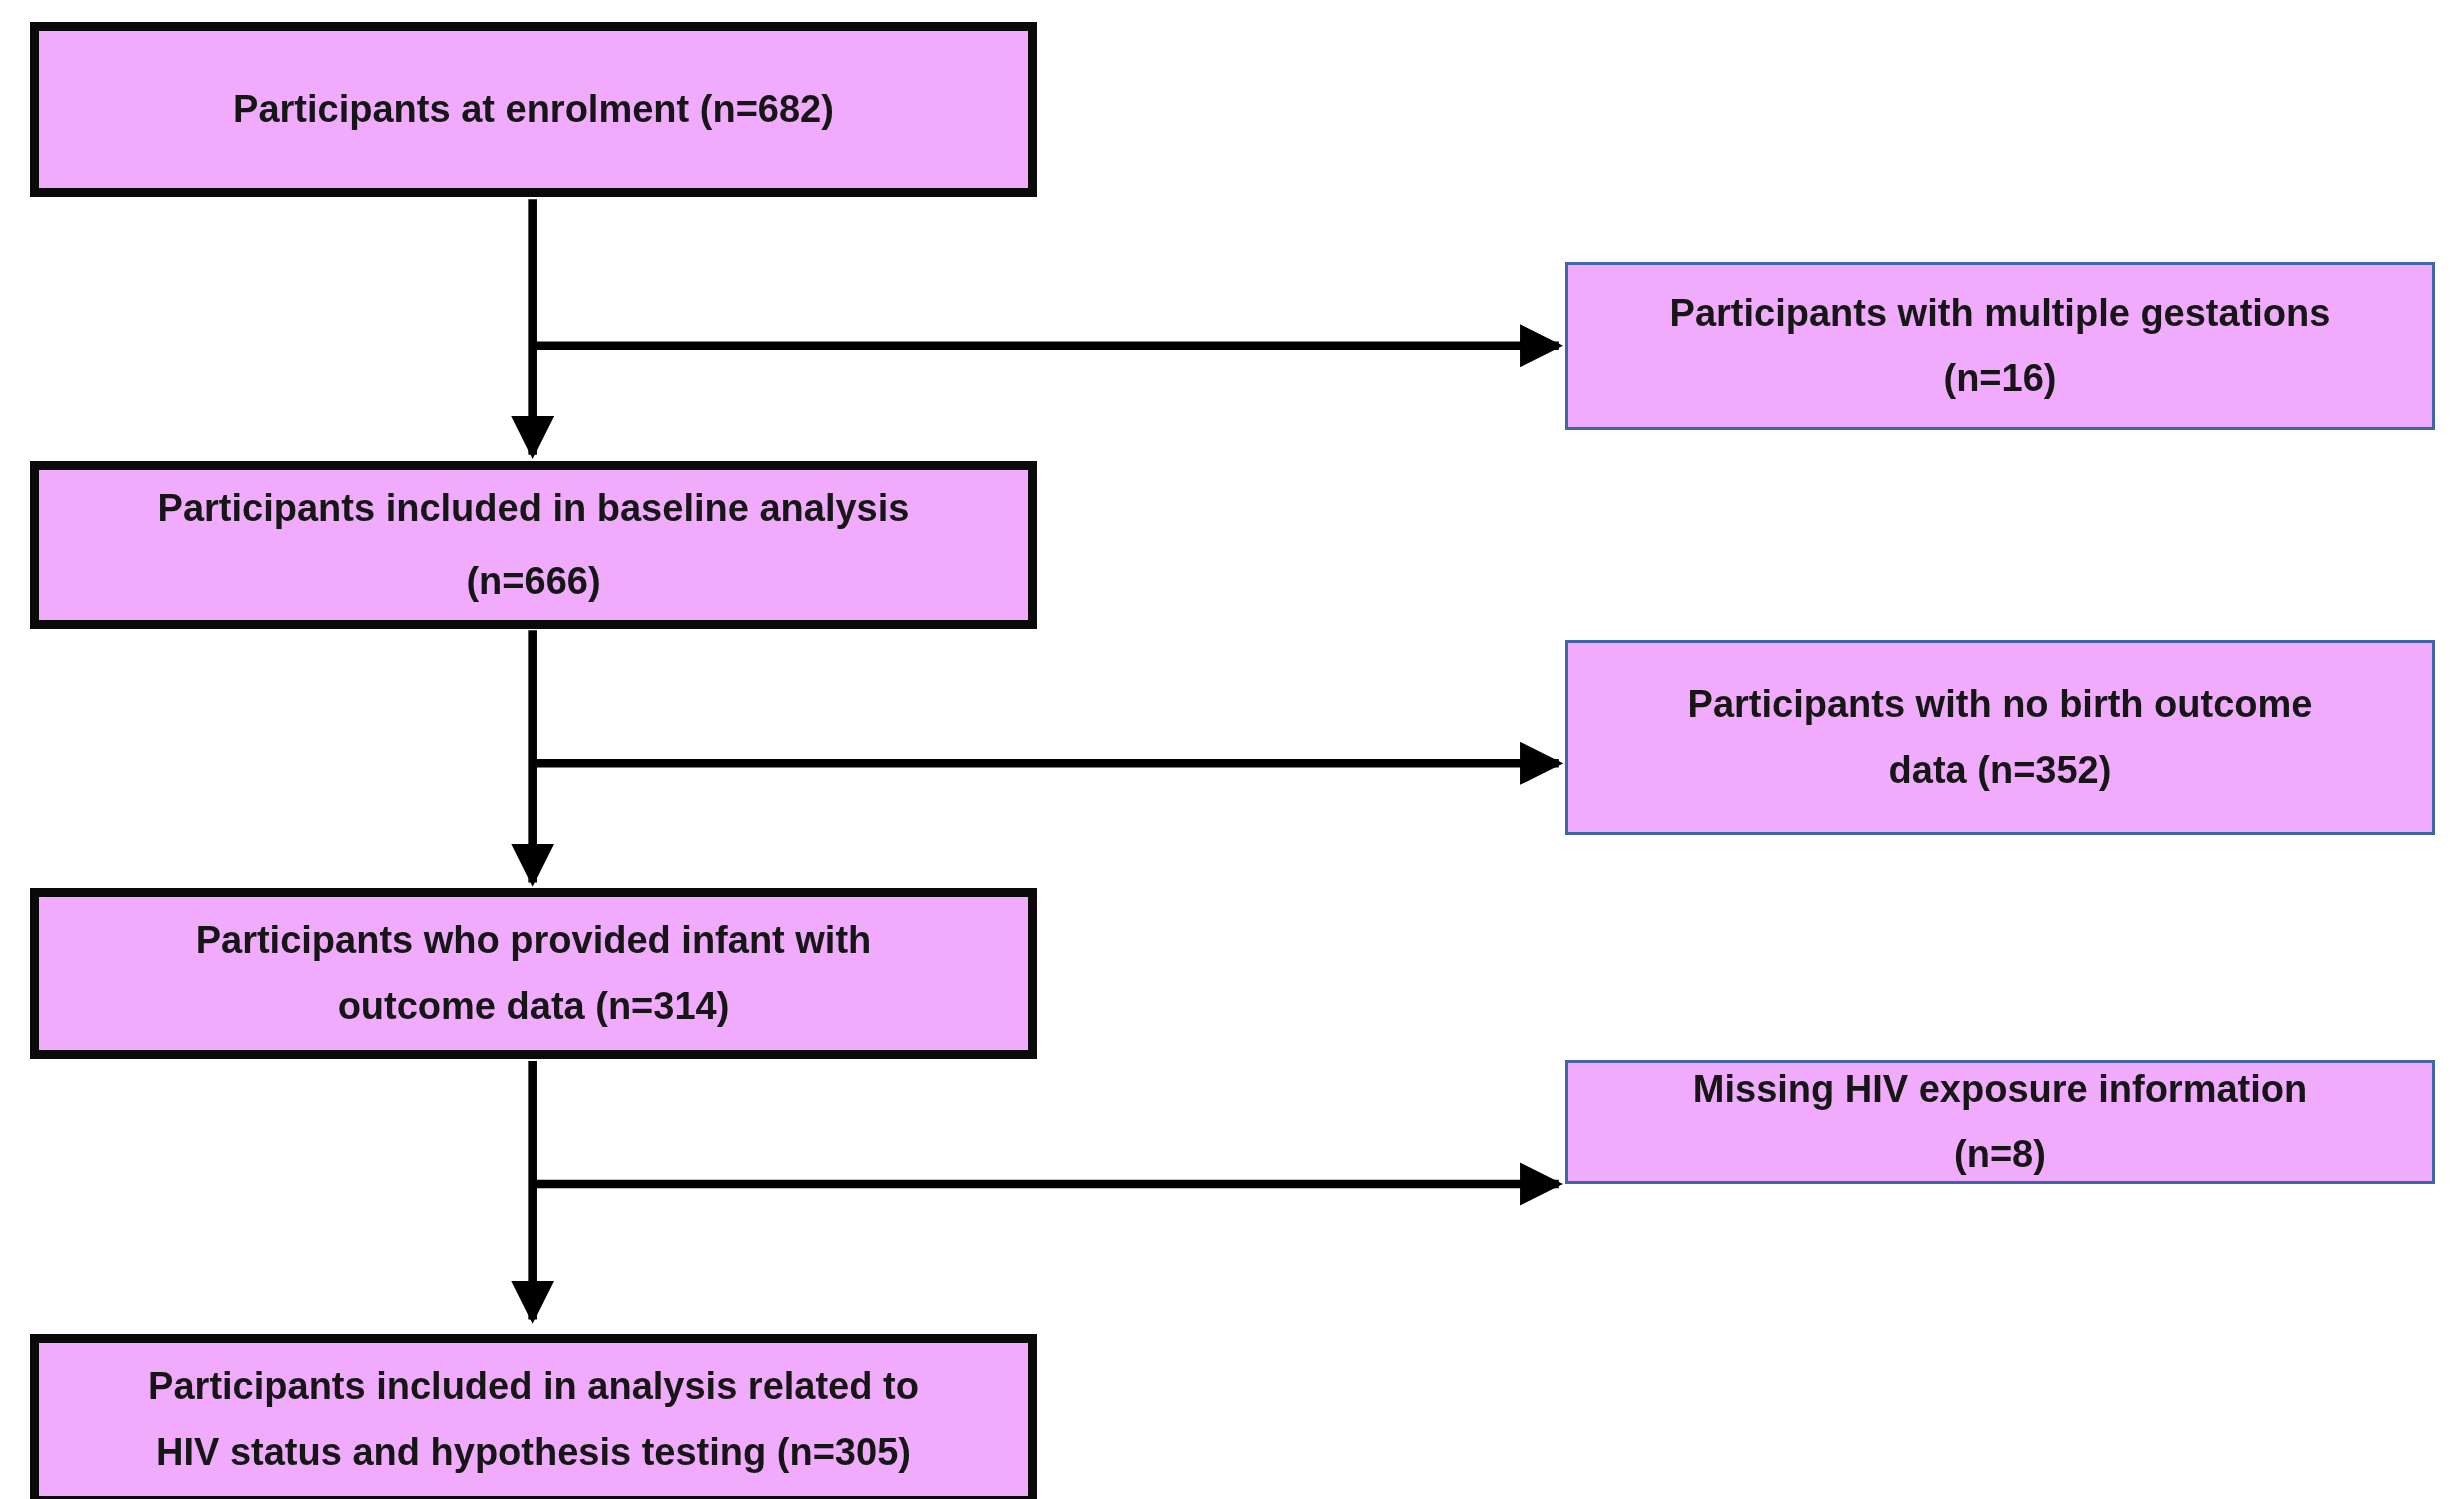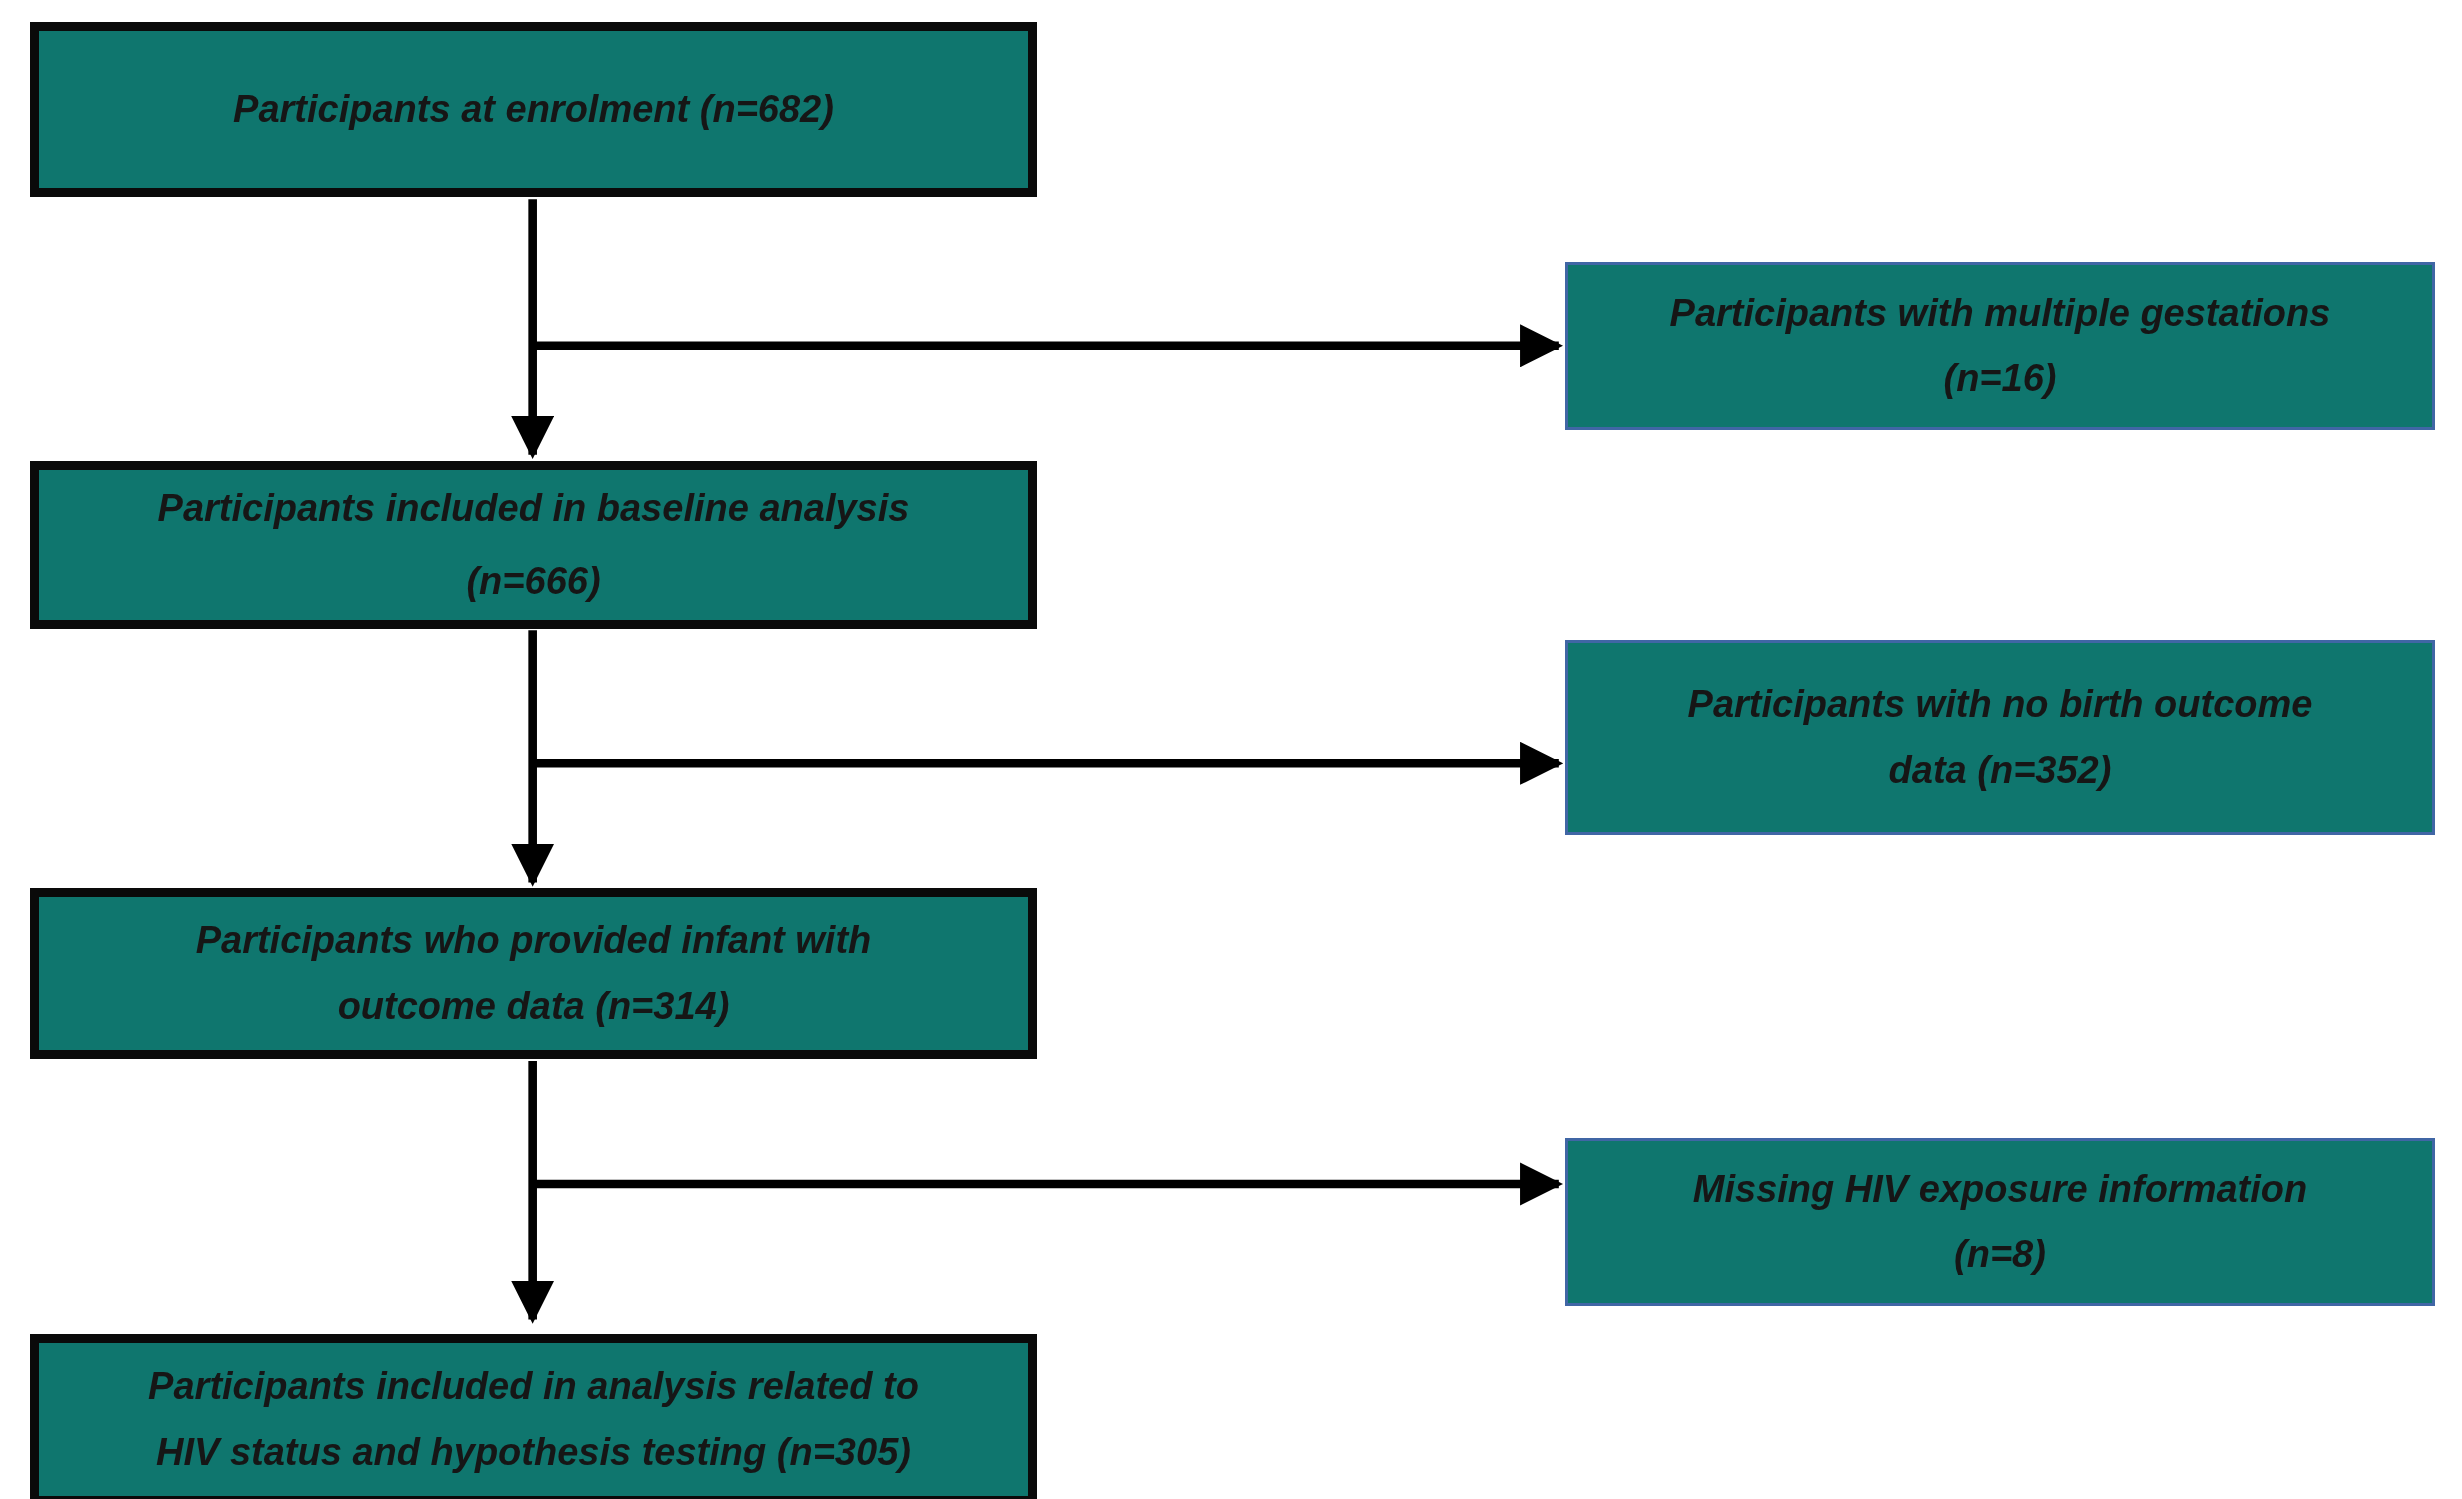--- a/index.html
+++ b/index.html
@@ -19,50 +19,49 @@
     position: absolute;
     top: 0;
     left: 0;
     width: 2462px;
     height: 1500px;
     pointer-events: none;
   }
   .node {
     position: absolute;
     box-sizing: border-box;
-    background: #0f766e;
+    background: #f0abfc;
     display: flex;
     flex-direction: column;
     justify-content: center;
     align-items: center;
     text-align: center;
     font-weight: 700;
     font-size: 38px;
     line-height: 1.72;
     color: #161616;
     padding: 0 23.5px;
-    font-style: italic;
   }
   .main-node {
     left: 30px;
     width: 1007px;
     border: 9.4px solid #0a0a0a;
   }
   .excl-node {
     left: 1565px;
     width: 870px;
     border: 3.9px solid #4066a5;
   }
   .p-n1 { top: 22px;   height: 175px; }
   .p-n2 { top: 461px;  height: 168px; gap: 8px; }
   .p-n3 { top: 888px; height: 171px; }
   .p-n4 { top: 1326px; height: 171px; margin-top: 8px; }
   .p-e1 { top: 262px;  height: 168px; }
   .p-e2 { top: 640px;  height: 195px; }
-  .p-e3 { top: 1138px; height: 168px; }
+  .p-e3 { top: 1060px; height: 124px; }
   .node-line { white-space: nowrap; }
 </style>
 </head>
 <body>
 
 <div class="canvas">
 
   <svg class="connectors" viewBox="0 0 3143 1914" xmlns="http://www.w3.org/2000/svg" aria-hidden="true">
     <defs>
       <marker id="arrowhead" viewBox="0 0 10 10" refX="9" refY="5" markerWidth="5" markerHeight="5" orient="auto">

